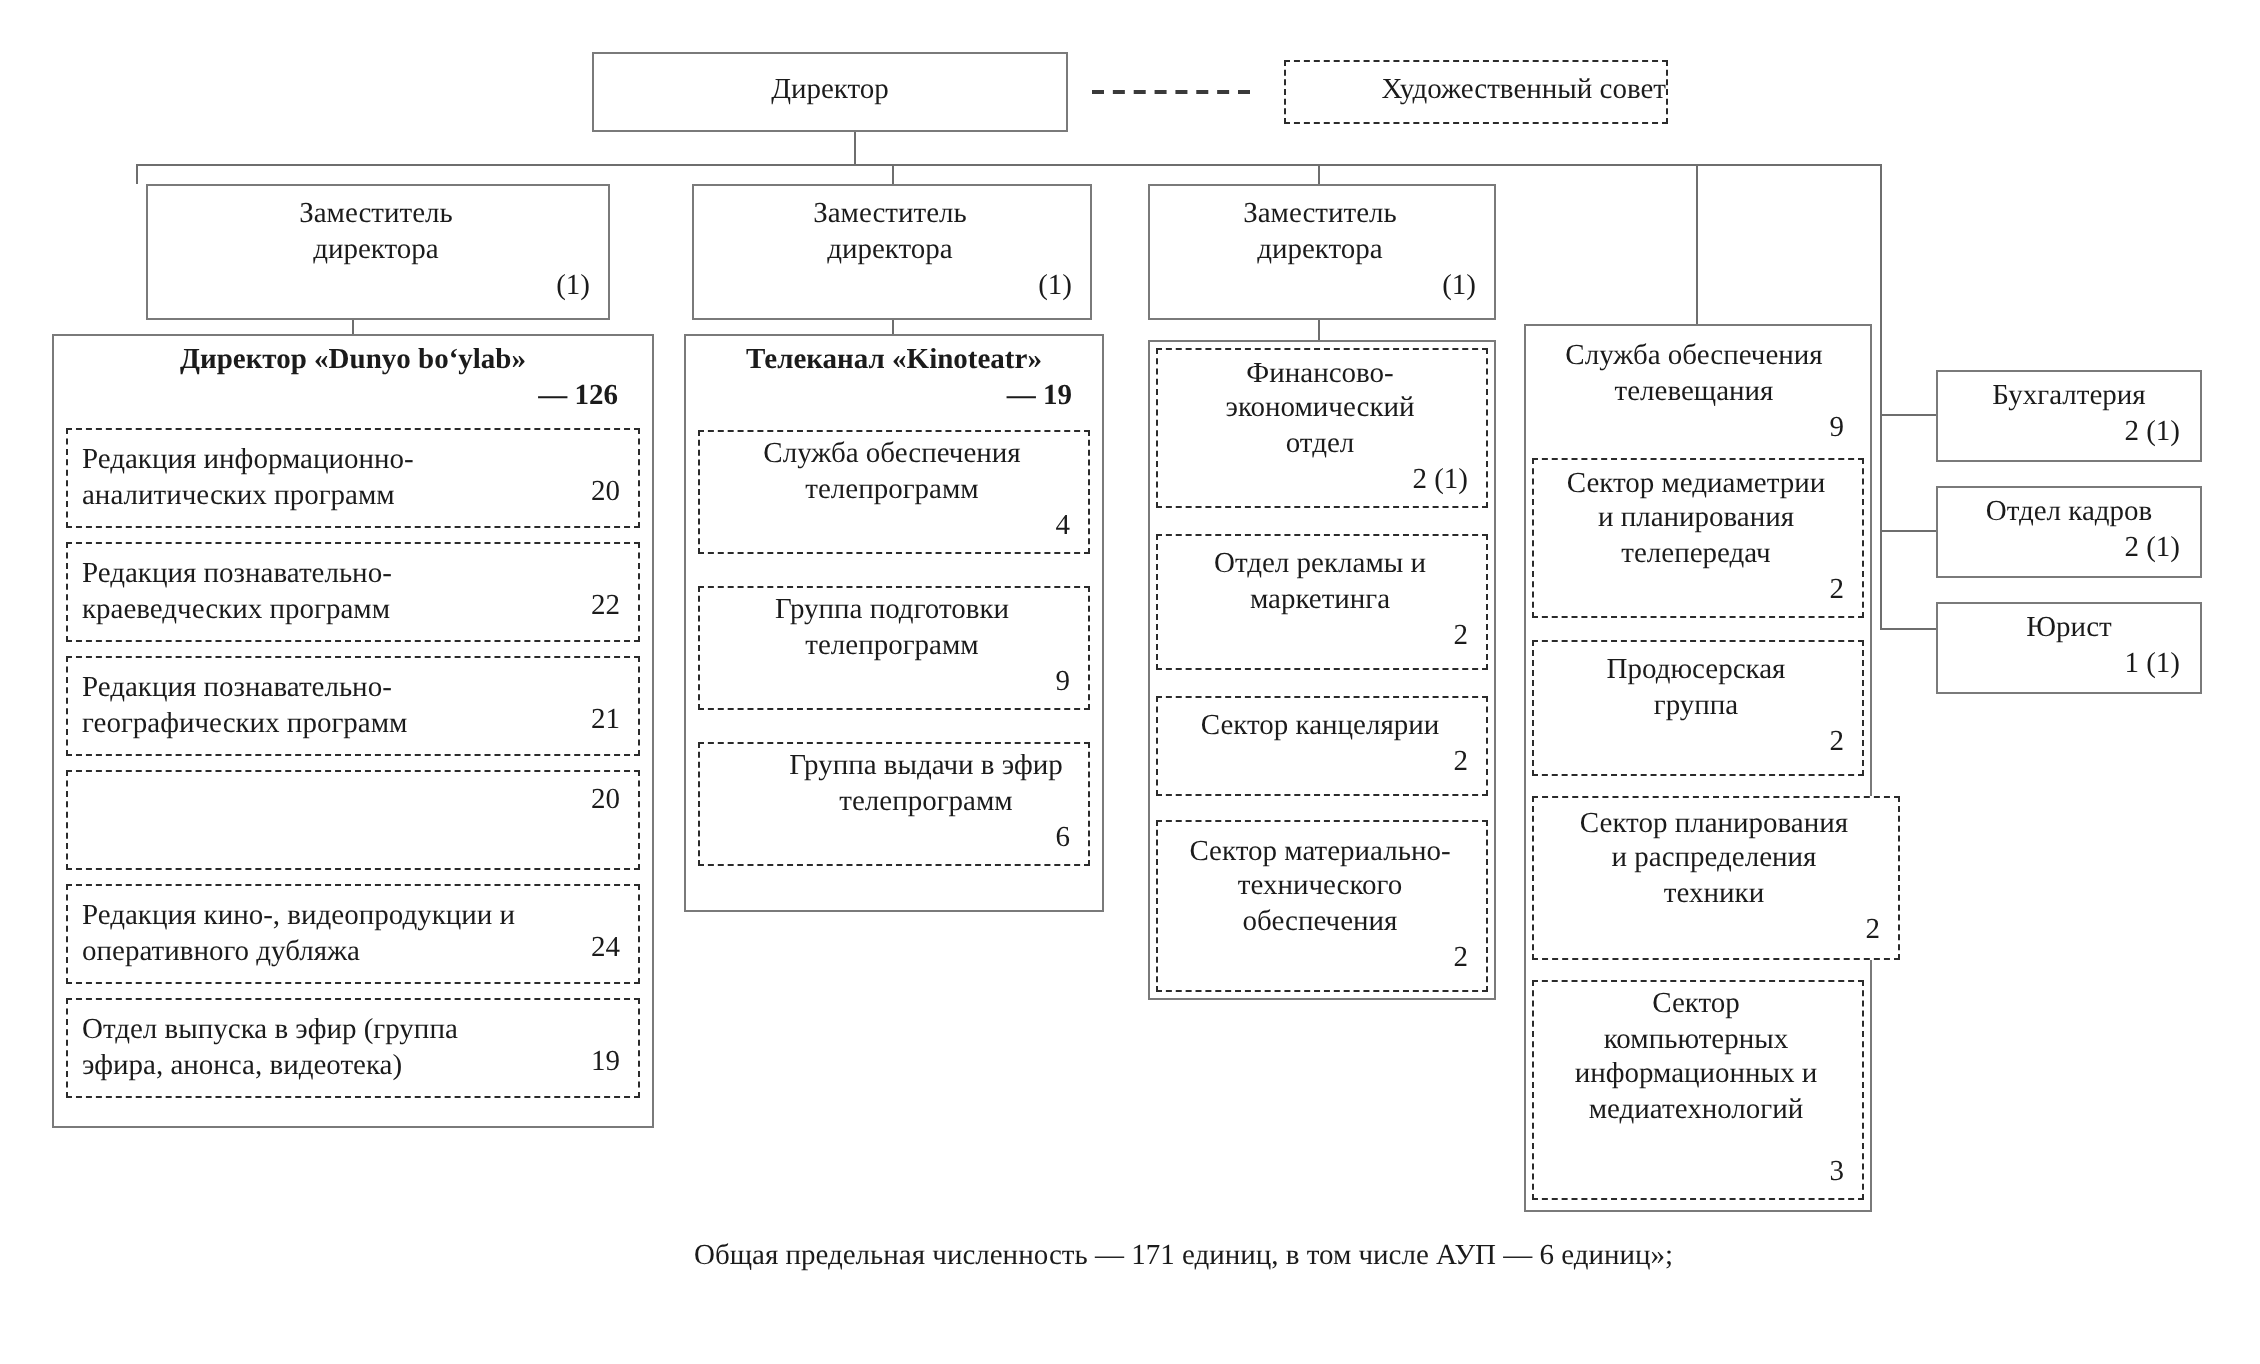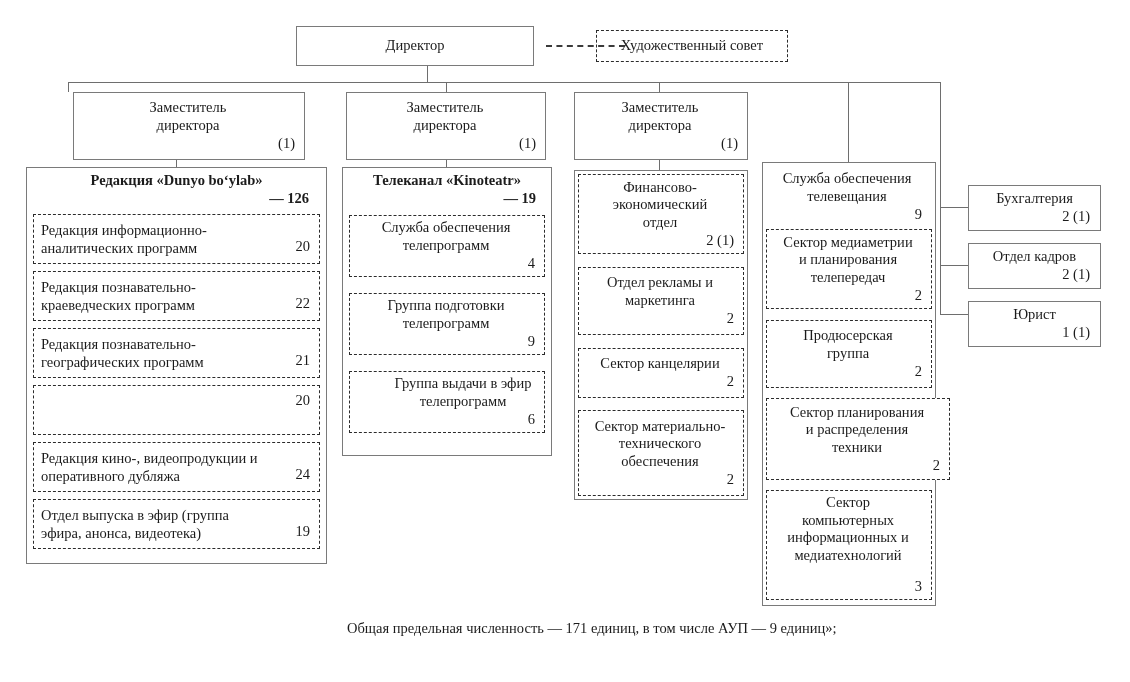--- a/index.html
+++ b/index.html
@@ -83,21 +83,21 @@
 </style>
 </head>
 <body>
 
 <div id="canvas">
 
   <div class="box solid ctr" style="left:296px;top:26px;width:238px;height:40px;">
     <div class="lbl lbl-ctr">Директор</div>
   </div>
 
-  <div class="box dashed ctr" style="left:596px;top:30px;width:192px;height:32px;">
+  <div class="box dashed ctr" style="left:642px;top:30px;width:192px;height:32px;align-items:flex-end;">
     <div class="lbl lbl-ctr">Художественный совет</div>
   </div>
 
   <div class="dln dlnh" style="left:546px;top:45px;width:79px;"></div>
 
   <div class="ln lnv" style="left:427px;top:66px;height:16px;"></div>
   <div class="ln lnh" style="left:68px;top:82px;width:873px;"></div>
 
   <div class="ln lnv" style="left:68px;top:82px;height:10px;"></div>
   <div class="ln lnv" style="left:446px;top:82px;height:10px;"></div>
@@ -123,21 +123,21 @@
     <div class="num">(1)</div>
   </div>
 
   <div class="ln lnv" style="left:176px;top:160px;height:7px;"></div>
   <div class="ln lnv" style="left:446px;top:160px;height:7px;"></div>
   <div class="ln lnv" style="left:659px;top:160px;height:10px;"></div>
 
   <div class="box solid" style="left:26px;top:167px;width:301px;height:397px;"></div>
 
   <div class="cell hdr" style="left:36px;top:170px;width:281px;height:40px;padding:2px 8px;">
-    <div class="lbl lbl-ctr">Редакция «Dunyo bo‘ylab»</div>
+    <div class="lbl lbl-ctr">Директор «Dunyo bo‘ylab»</div>
     <div class="num">— 126</div>
   </div>
 
   <div class="cell dashed" style="left:33px;top:214px;width:287px;height:50px;">
     <div class="lbl lbl-left">Редакция информационно-
 аналитических программ</div>
     <div class="num" style="margin-top:-19px;">20</div>
   </div>
 
   <div class="cell dashed" style="left:33px;top:271px;width:287px;height:50px;">
@@ -268,15 +268,15 @@
   <div class="cell solid" style="left:968px;top:243px;width:133px;height:46px;padding:14px 10px;">
     <div class="lbl lbl-ctr">Отдел кадров</div>
     <div class="num">2 (1)</div>
   </div>
 
   <div class="cell solid" style="left:968px;top:301px;width:133px;height:46px;padding:2px 10px;">
     <div class="lbl lbl-ctr">Юрист</div>
     <div class="num">1 (1)</div>
   </div>
 
-  <div class="caption" style="left:347px;top:620px;">Общая предельная численность — 171 единиц, в том числе АУП — 9 единиц»;</div>
+  <div class="caption" style="left:347px;top:620px;">Общая предельная численность — 171 единиц, в том числе АУП — 6 единиц»;</div>
 
 </div>
 
 </body></html>

